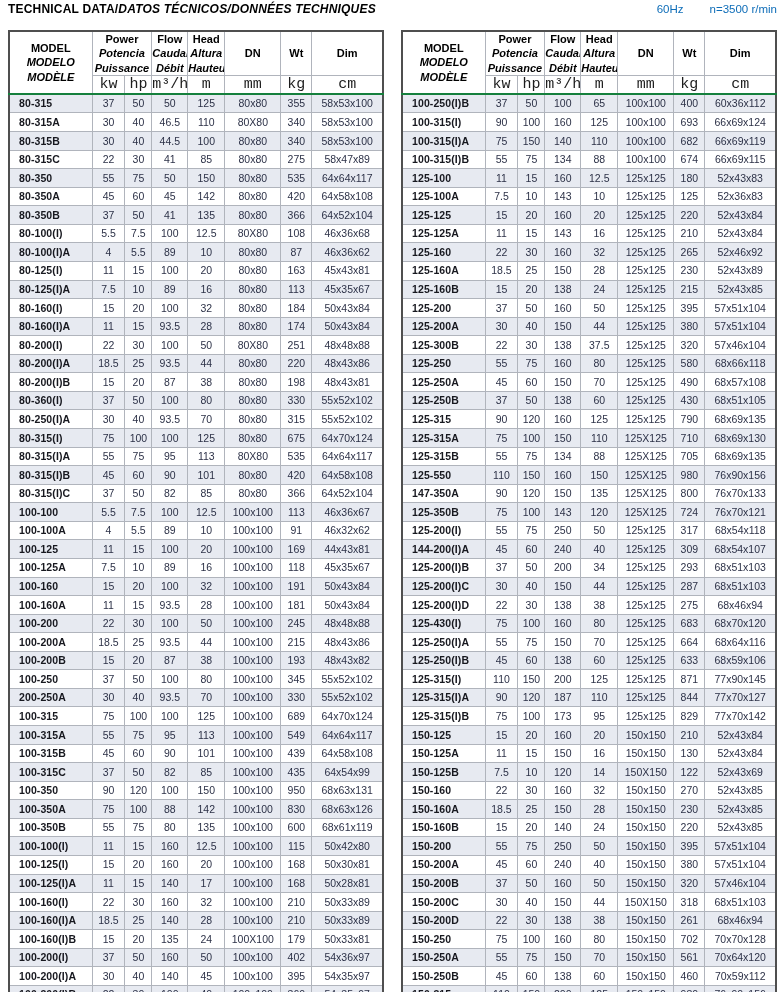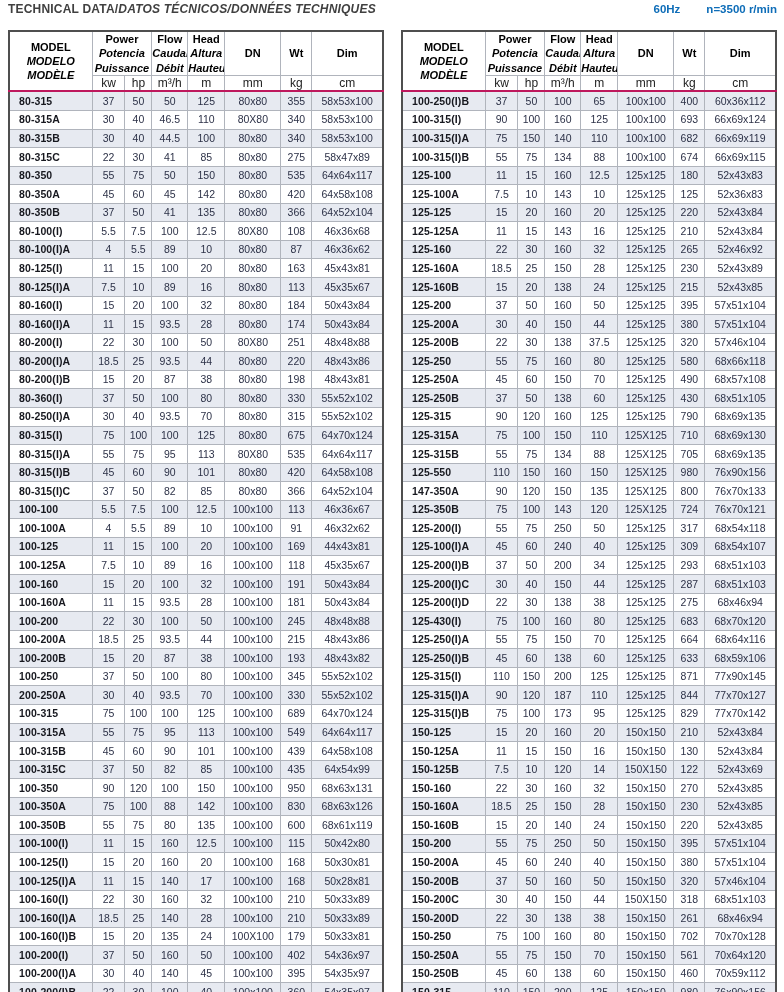--- a/index.html
+++ b/index.html
@@ -1,44 +1,44 @@
 <!DOCTYPE html>
 <html><head>
 <meta charset="utf-8">
 <style>
   html,body{margin:0;padding:0;background:#ffffff;}
   body{width:784px;height:992px;overflow:hidden;font-family:"Liberation Sans",sans-serif;}
   .page{width:784px;height:992px;box-sizing:border-box;padding:2px 7px 4px 8px;}
 
   .titlebar{display:flex;justify-content:space-between;align-items:flex-start;height:24px;}
-  .doc-title{font-size:12px;font-weight:bold;color:#404040;letter-spacing:.2px;white-space:nowrap;}
+  .doc-title{font-size:12px;font-weight:bold;color:#000000;letter-spacing:.2px;white-space:nowrap;}
   .doc-title .it{font-style:italic;}
-  .specs{font-size:11.5px;font-weight:bold;color:#0e6db8;white-space:nowrap;padding-top:1px;}
+  .specs{font-size:11.5px;font-weight:normal;color:#0e6db8;white-space:nowrap;padding-top:1px;}
   .specs .freq{margin-right:26px;}
 
   .tables{display:flex;gap:17px;margin-top:4px;}
 
   table.dtable{border-collapse:collapse;table-layout:fixed;width:376px;
     border:2px solid #4f4f4f;background:#fff;}
   .dtable th,.dtable td{border:1px solid #b0b4bc;overflow:hidden;white-space:nowrap;}
 
   
   col.c-model{width:22.2%;} col.c-kw{width:8.8%;} col.c-hp{width:7.2%;}
   col.c-flow{width:9.6%;} col.c-head{width:9.9%;} col.c-dn{width:15.0%;}
   col.c-wt{width:8.3%;} col.c-dim{width:19.0%;}
 
   
   thead th{background:#fff;color:#000;text-align:center;vertical-align:middle;padding:0;}
-  thead{border-bottom:2px solid #be185d;}
+  thead{border-bottom:2px solid #15803d;}
   tr.h1{height:44px;}
   tr.h1 th{font-size:11px;font-weight:bold;line-height:1.3;}
   tr.h1 th .l2{font-style:italic;display:block;}
   tr.h1 th .l1{display:block;}
   tr.h2{height:16px;}
-  tr.h2 th{font-size:12px;font-weight:normal;color:#1c1c1c;}
+  tr.h2 th{font-size:15px;font-weight:normal;color:#1c1c1c;font-family:Liberation Mono, monospace;}
 
   
   tbody td{height:17.57px;padding:0;font-size:10.5px;line-height:1;vertical-align:middle;}
   tbody tr:nth-child(odd){background:#e7eaf1;}
   tbody tr:nth-child(even){background:#ffffff;}
   td.model{text-align:left;padding-left:9px;font-weight:bold;color:#17181f;letter-spacing:.1px;}
   td.val{text-align:center;color:#2c3147;}
 </style>
 </head>
 <body>
@@ -769,21 +769,21 @@
             <td class="model">125-200A</td>
             <td class="val">30</td>
             <td class="val">40</td>
             <td class="val">150</td>
             <td class="val">44</td>
             <td class="val">125x125</td>
             <td class="val">380</td>
             <td class="val">57x51x104</td>
           </tr>
           <tr>
-            <td class="model">125-200B</td>
+            <td class="model">125-300B</td>
             <td class="val">22</td>
             <td class="val">30</td>
             <td class="val">138</td>
             <td class="val">37.5</td>
             <td class="val">125x125</td>
             <td class="val">320</td>
             <td class="val">57x46x104</td>
           </tr>
           <tr>
             <td class="model">125-250</td>
@@ -879,21 +879,21 @@
             <td class="model">125-200(I)</td>
             <td class="val">55</td>
             <td class="val">75</td>
             <td class="val">250</td>
             <td class="val">50</td>
             <td class="val">125x125</td>
             <td class="val">317</td>
             <td class="val">68x54x118</td>
           </tr>
           <tr>
-            <td class="model">125-100(I)A</td>
+            <td class="model">144-200(I)A</td>
             <td class="val">45</td>
             <td class="val">60</td>
             <td class="val">240</td>
             <td class="val">40</td>
             <td class="val">125x125</td>
             <td class="val">309</td>
             <td class="val">68x54x107</td>
           </tr>
           <tr>
             <td class="model">125-200(I)B</td>

